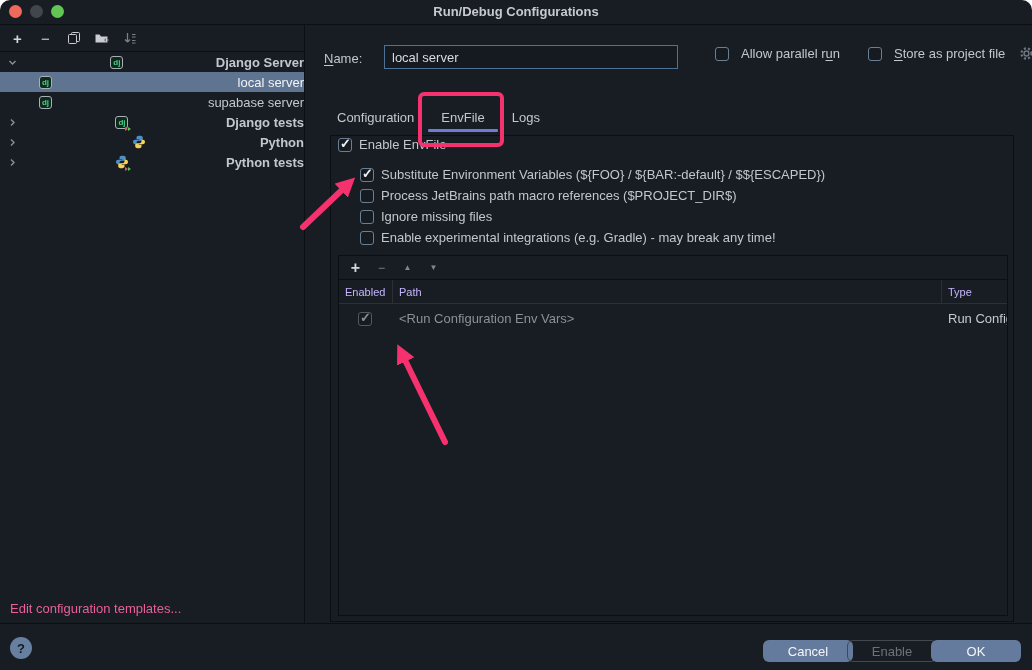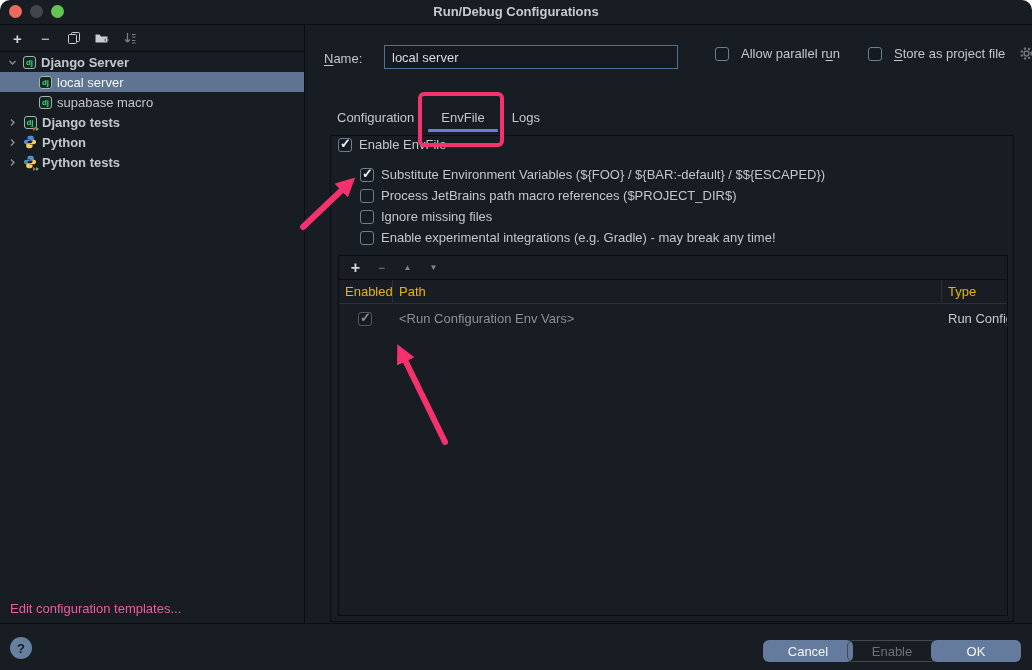--- a/index.html
+++ b/index.html
@@ -8,21 +8,21 @@
   
   .titlebar{position:absolute;top:0;left:0;right:0;height:24px;border-bottom:1px solid #0b0e12;}
   .title{line-height:24px;text-align:center;font-weight:bold;color:#c6cad0;}
   .traffic{position:absolute;left:9px;top:5px;display:flex;gap:8px;}
   .tl{width:13px;height:13px;border-radius:50%;}
   .tl.red{background:#ee6a5f}.tl.gray{background:#41464d}.tl.green{background:#62c554}
   
   .sidebar{position:absolute;top:25px;left:0;width:305px;height:598px;border-right:1px solid #0b0e12;box-sizing:border-box;}
   .sb-toolbar{height:26px;border-bottom:1px solid #0b0e12;display:flex;align-items:center;gap:13px;padding:0 10px;}
   .sb-tool{color:#d3d6da;font-size:15px;line-height:1;width:15px;text-align:center;display:flex;align-items:center;justify-content:center;}
-  .trow{height:20px;display:flex;align-items:center;gap:5px;padding-left:7px;}
+  .trow{height:20px;display:flex;align-items:center;gap:5px;padding-left:7px;justify-content:space-between;}
   .trow .chev{width:11px;display:flex;justify-content:center;}
   .trow.child{padding-left:39px;}
   .trow.selected{background:#5f7490;}
   .trow.selected .tlabel{color:#f2f4f7;}
   .group .tlabel{font-weight:bold;}
   .dj-tile{width:13px;height:13px;border-radius:3px;background:#10291c;border:1px solid #a9afb6;color:#43d287;
            font-size:8px;font-weight:bold;display:flex;align-items:center;justify-content:center;box-sizing:border-box;flex:none;}
   .icon-wrap{position:relative;width:14px;height:14px;flex:none;display:flex;align-items:center;justify-content:center;}
   .ovl{position:absolute;right:-3px;bottom:-3px;}
   .edit-link{position:absolute;left:10px;bottom:7px;color:#e85f9b;cursor:pointer;}
@@ -42,21 +42,21 @@
   .tab.active::after{content:"";position:absolute;left:0;right:0;bottom:0;height:3px;background:#6f7bd9;border-radius:1px;}
   .panel{position:absolute;left:24px;top:110px;width:684px;height:487px;border:1px solid #0b0e12;box-sizing:border-box;}
   .opt{position:absolute;display:flex;align-items:center;gap:7px;}
   
   .envtable{position:absolute;left:7px;top:119px;width:670px;height:361px;border:1px solid #0b0e12;box-sizing:border-box;}
   .tbl-toolbar{height:23px;border-bottom:1px solid #0b0e12;display:flex;align-items:center;gap:13px;padding:0 10px;}
   .tt{font-size:12px;color:#84888d;width:13px;text-align:center;line-height:1;}
   .tt.plus{color:#d3d6da;font-size:16px;font-weight:bold;}
   .tt.arrow{font-size:8px;}
   .tbl-header{height:23px;display:grid;grid-template-columns:54px 549px 1fr;align-items:stretch;
-              border-bottom:1px solid #2c3036;color:#eab308;font-size:13px;}
+              border-bottom:1px solid #2c3036;color:#c4b5fd;font-size:11px;}
   .th{display:flex;align-items:center;padding-left:6px;}
   .th.sep{border-right:1px solid #2c3036;}
   .tbl-rows{padding-top:4px;}
   .tbl-row{height:21px;display:grid;grid-template-columns:54px 549px 1fr;align-items:center;}
   .cbcell{display:flex;padding-left:19px;}
   .cell{padding-left:6px;color:#c6cacf;white-space:nowrap;overflow:hidden;}
   .cell.dimtext{color:#8b9096;}
   
   .footer{position:absolute;left:0;top:623px;width:1032px;height:47px;border-top:1px solid #0b0e12;box-sizing:border-box;}
   .help{position:absolute;left:10px;top:13px;width:22px;height:22px;border-radius:50%;background:#67809f;color:#131920;
@@ -115,21 +115,21 @@
         </span>
         <span class="dj-tile">dj</span>
         <span class="tlabel">Django Server</span>
       </div>
       <div class="trow child selected">
         <span class="dj-tile">dj</span>
         <span class="tlabel">local server</span>
       </div>
       <div class="trow child">
         <span class="dj-tile">dj</span>
-        <span class="tlabel">supabase macro</span>
+        <span class="tlabel">supabase server</span>
       </div>
       <div class="trow group">
         <span class="chev">
           <svg width="9" height="9" viewBox="0 0 9 9">
               <path d="M3 1.5l3 3-3 3" fill="none" stroke="#8a9096" stroke-width="1.4"></path>
             </svg>
         </span>
         <span class="icon-wrap">
           <span class="dj-tile">dj</span>
           <svg class="ovl" width="8" height="8" viewBox="0 0 8 8">

